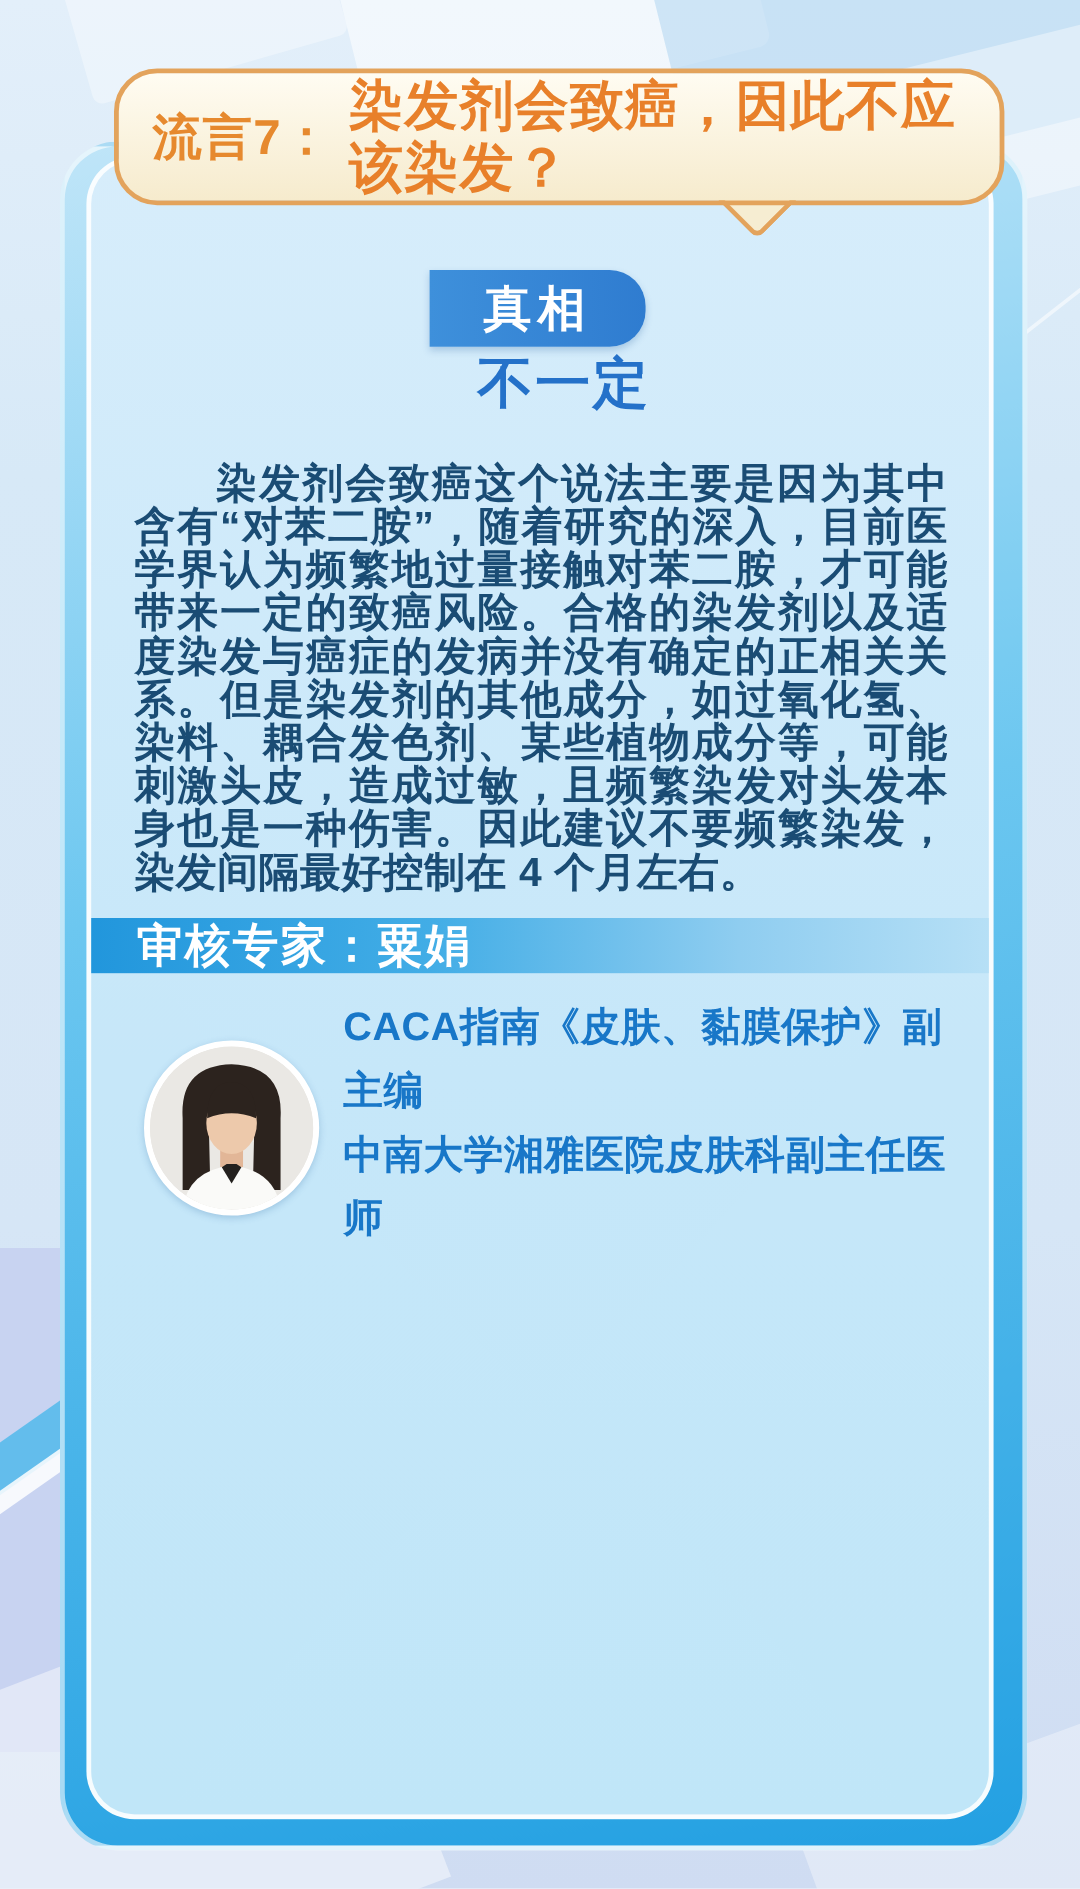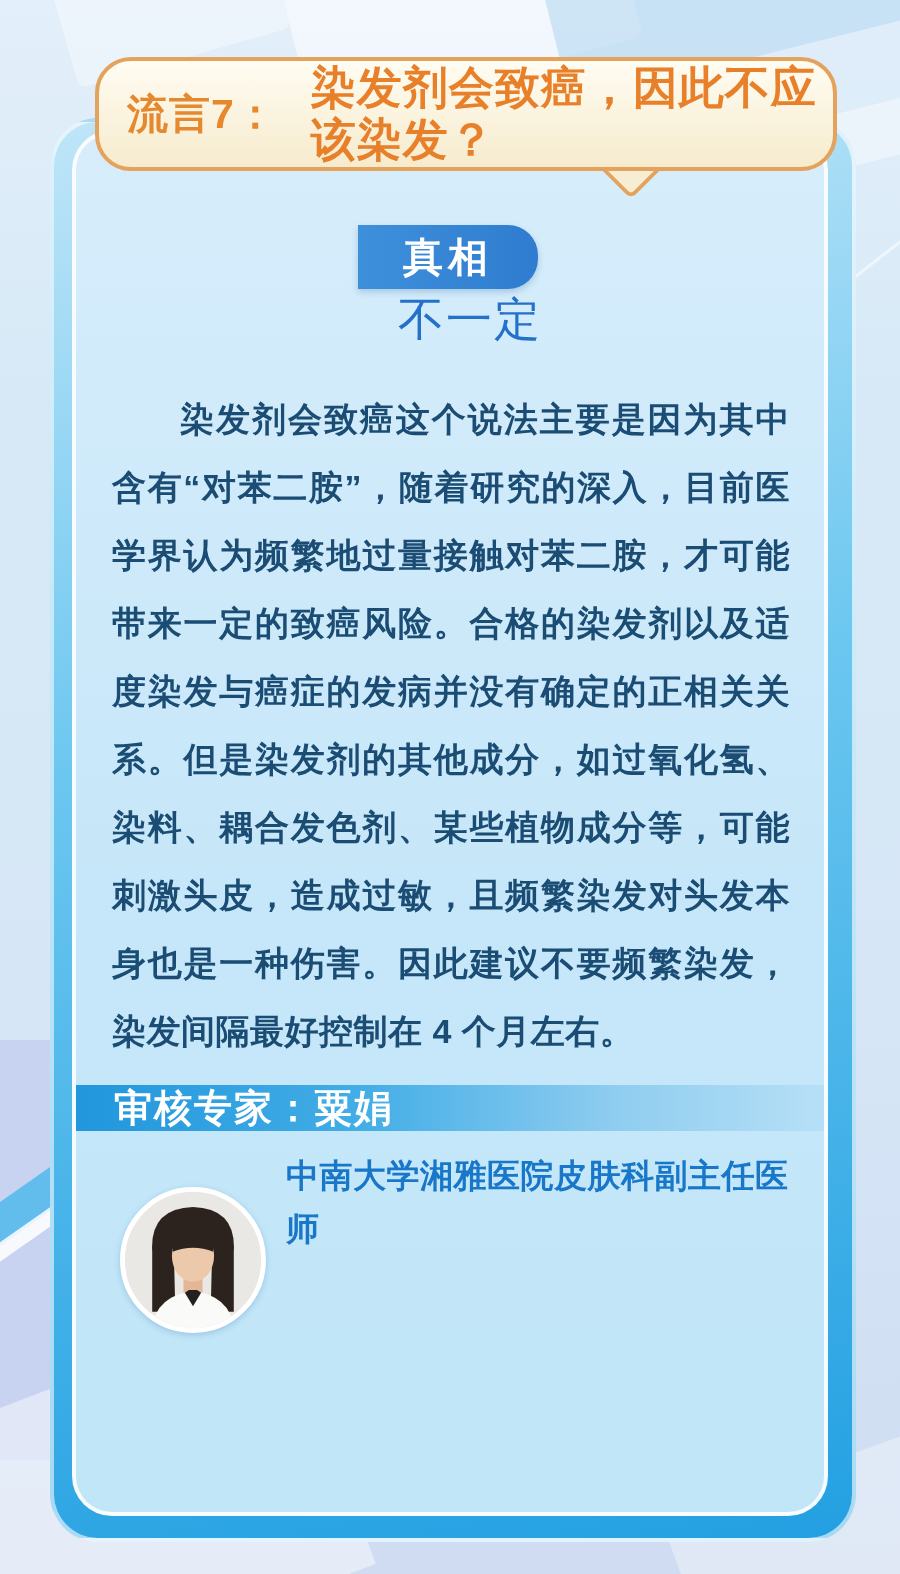--- a/index.html
+++ b/index.html
@@ -38,47 +38,47 @@
     background:linear-gradient(180deg,#D7EDFB 0%,#C6E7F9 55%,#C0E6F8 100%);
     border:4px solid rgba(255,255,255,.85);
     overflow:hidden;
   }
 
   
   .banner {
     position:absolute; left:95px; top:57px; width:742px; height:114px;
     border-radius:36px; border:4px solid #E3A35C; z-index:6;
     background:linear-gradient(180deg,#FFFCF2 0%,#F6EBCD 100%);
-    display:flex; align-items:center; padding-left:28px;gap:20px;
+    display:flex; align-items:center; padding-left:28px;
   }
   .banner-label { font-size:41px; font-weight:700; color:#E6892E; white-space:nowrap; margin-right:14px; letter-spacing:1px;}
   .banner-title { font-size:45px; font-weight:800; color:#E8802A; line-height:1.16; max-width:566px; letter-spacing:1px;}
   .tail {
     position:absolute; left:608px; top:144px; width:46px; height:46px; z-index:5;
     background:#F6EDD2; transform:rotate(45deg);
     border-right:4px solid #E3A35C; border-bottom:4px solid #E3A35C;
     border-bottom-right-radius:8px;
   }
 
   
   .truth-row { margin-top:91px; display:flex; align-items:center;flex-direction:column; }
   .truth-badge {
     width:180px; height:64px; margin-left:-4px;
     background:linear-gradient(90deg,#3E90DB 0%,#2F7CD0 100%);
     border-radius:0 30px 30px 0;
     color:#FFFFFF; font-size:40px; font-weight:700; letter-spacing:5px;
     display:flex; align-items:center; justify-content:center;
     box-shadow:0 3px 6px rgba(30,90,160,.25);
   }
-  .verdict { margin-left:40px; font-size:46px; font-weight:400; color:#2471C9; letter-spacing:2px;}
+  .verdict { margin-left:40px; font-size:46px; font-weight:700; color:#2471C9; letter-spacing:2px;}
 
   
   .body-text { margin:34px 34px 0 36px; }
   .para {
-    font-size:34px; line-height:68px; color:#1A4C74; font-weight:600;
+    font-size:34px; line-height:36px; color:#1A4C74; font-weight:600;
     text-align:justify; text-indent:2em; margin-bottom:14px; letter-spacing:.5px;
   }
 
   
   .expert-strip {
     margin:20px -4px 0 -4px; width:calc(100% + 8px); height:46px;
     background:linear-gradient(90deg,#2196DC 0%,#42ADE6 38%,#8FCDF0 72%,#B7E0F6 100%);
     display:flex; align-items:center; padding-left:42px;
   }
   .expert-strip-text { color:#FFFFFF; font-size:38px; font-weight:700; letter-spacing:2px;}
@@ -132,20 +132,21 @@
           <circle cx="50" cy="50" r="50" fill="#EAE8E4"></circle>
           <path d="M20,44 Q18,12 50,11 Q82,12 80,44 L80,88 L63,88 L64,46 Q60,35 50,35 Q40,35 36,46 L37,88 L20,88 Z" fill="#2C231E"></path>
           <rect x="43" y="58" width="14" height="16" fill="#E2B697"></rect>
           <ellipse cx="50" cy="47" rx="15.5" ry="19" fill="#EDC9AB"></ellipse>
           <path d="M35,44 Q50,38 65,44 Q65,22 50,22 Q35,22 35,44 Z" fill="#2C231E"></path>
           <path d="M20,100 Q23,76 50,73 Q77,76 80,100 Z" fill="#FAFAF8"></path>
           <path d="M44,74 L50,84 L56,74 L53,72 L47,72 Z" fill="#23201E"></path>
         </svg>
       </div>
       <div class="credentials">
+        <div class="cred-line">CACA指南《皮肤、黏膜保护》副主编</div>
         <div class="cred-line">中南大学湘雅医院皮肤科副主任医师</div>
 
       </div>
     </div>
 
   </div>
 
   <div class="tail"></div>
 
   <div class="banner">

